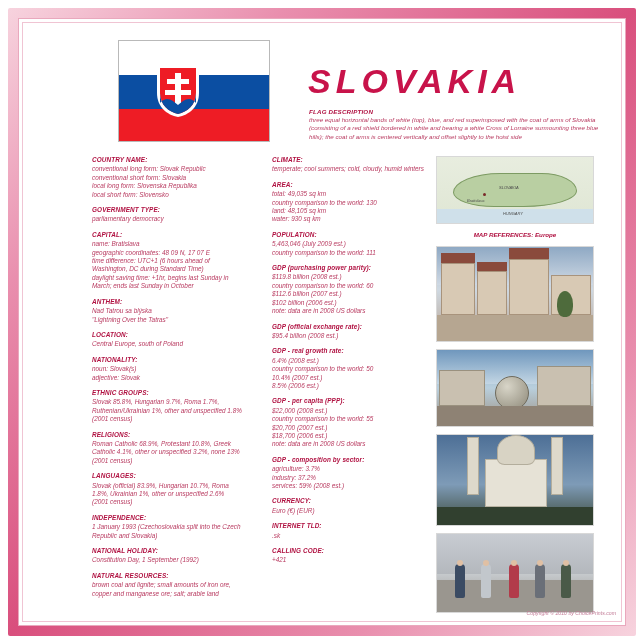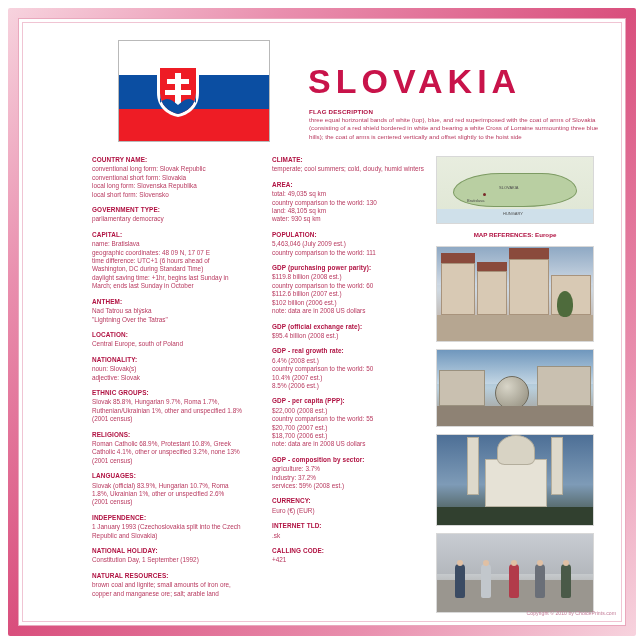--- a/index.html
+++ b/index.html
@@ -32,20 +32,21 @@
     position: absolute;
     left: 22px; top: 22px; right: 22px; bottom: 22px;
     background: #ffffff;
     border: 1px solid #f0c4d3;
   }
   .sheet {
     position: absolute;
     left: 26px; top: 26px; right: 26px; bottom: 26px;
     background: #ffffff;
     overflow: hidden;
+    font-style: italic;
   }
 
   
   .header {
     position: absolute;
     left: 0; top: 0; width: 100%;
     height: 122px;
   }
   .flag {
     position: absolute;

